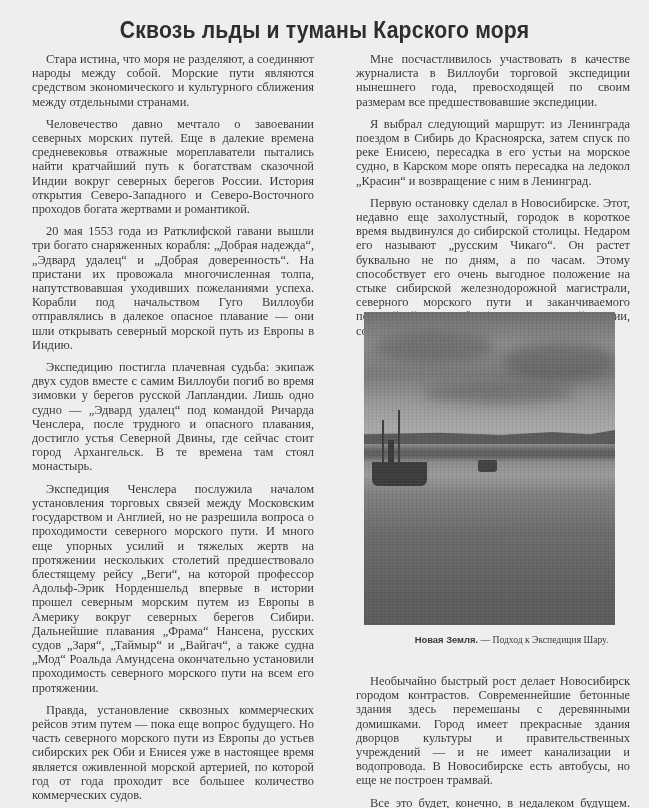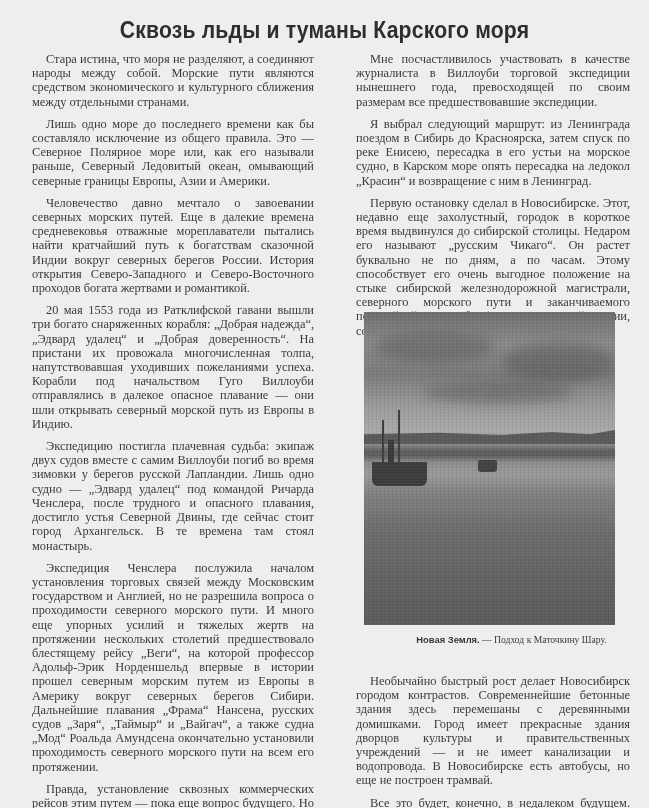--- a/index.html
+++ b/index.html
@@ -89,21 +89,20 @@
     }
     .caption b { font-family: "Liberation Sans", "DejaVu Sans", sans-serif; font-size: 9.4px; padding-left: 44px; }
   </style>
 </head>
 <body>
 
 <h1 class="title">Сквозь льды и туманы Карского моря</h1>
 
 <div class="col col-left">
   <p>Стара истина, что моря не разделяют, а соединяют народы между собой. Морские пути являются средством экономического и культурного сближения между отдельными странами.</p>
-  <p>Лишь одно море до последнего времени как бы составляло исключение из общего правила. Это — Северное Полярное море или, как его называли раньше, Северный Ледовитый океан, омывающий северные границы Европы, Азии и Америки.</p>
   <p>Человечество давно мечтало о завоевании северных морских путей. Еще в далекие времена средневековья отважные мореплаватели пытались найти кратчайший путь к богатствам сказочной Индии вокруг северных берегов России. История открытия Северо-Западного и Северо-Восточного проходов богата жертвами и романтикой.</p>
   <p>20 мая 1553 года из Ратклифской гавани вышли три богато снаряженных корабля: „Добрая надежда“, „Эдвард удалец“ и „Добрая доверенность“. На пристани их провожала многочисленная толпа, напутствовавшая уходивших пожеланиями успеха. Корабли под начальством Гуго Виллоуби отправлялись в далекое опасное плавание — они шли открывать северный морской путь из Европы в Индию.</p>
   <p>Экспедицию постигла плачевная судьба: экипаж двух судов вместе с самим Виллоуби погиб во время зимовки у берегов русской Лапландии. Лишь одно судно — „Эдвард удалец“ под командой Ричарда Ченслера, после трудного и опасного плавания, достигло устья Северной Двины, где сейчас стоит город Архангельск. В те времена там стоял монастырь.</p>
   <p>Экспедиция Ченслера послужила началом установления торговых связей между Московским государством и Англией, но не разрешила вопроса о проходимости северного морского пути. И много еще упорных усилий и тяжелых жертв на протяжении нескольких столетий предшествовало блестящему рейсу „Веги“, на которой профессор Адольф-Эрик Норденшельд впервые в истории прошел северным морским путем из Европы в Америку вокруг северных берегов Сибири. Дальнейшие плавания „Фрама“ Нансена, русских судов „Заря“, „Таймыр“ и „Вайгач“, а также судна „Мод“ Роальда Амундсена окончательно установили проходимость северного морского пути на всем его протяжении.</p>
   <p>Правда, установление сквозных коммерческих рейсов этим путем — пока еще вопрос будущего. Но часть северного морского пути из Европы до устьев сибирских рек Оби и Енисея уже в настоящее время является оживленной морской артерией, по которой год от года проходит все большее количество коммерческих судов.</p>
   <p>Вооруженный техникой и опытом человек вступил в борьбу с казавшимися непобедимыми полярными льдами. И человек победил...</p>
 
 </div>
 
 <div class="col col-right-top">
@@ -118,18 +117,18 @@
   <div class="cloud" style="left:60px;top:70px;width:150px;height:22px;"></div>
   <div class="land"></div>
   <div class="mast2"></div>
   <div class="mast1"></div>
   <div class="funnel"></div>
   <div class="ship1"></div>
   <div class="ship2"></div>
   <div class="grain"></div>
 </div>
 
-<div class="caption"><b>Новая Земля.</b><span> — Подход к Маточкину Шару.</span></div>
+<div class="caption"><b>Новая Земля.</b><span> — Подход к Экспедиция Шару.</span></div>
 
 <div class="col col-right-bottom">
   <p>Необычайно быстрый рост делает Новосибирск городом контрастов. Современнейшие бетонные здания здесь перемешаны с деревянными домишками. Город имеет прекрасные здания дворцов культуры и правительственных учреждений — и не имеет канализации и водопровода. В Новосибирске есть автобусы, но еще не построен трамвай.</p>
   <p>Все это будет, конечно, в недалеком будущем. Свое звание столицы и „русского Чикаго“ Новосибирск несомненно оправдает.</p>
 </div>
 
 </body></html>

